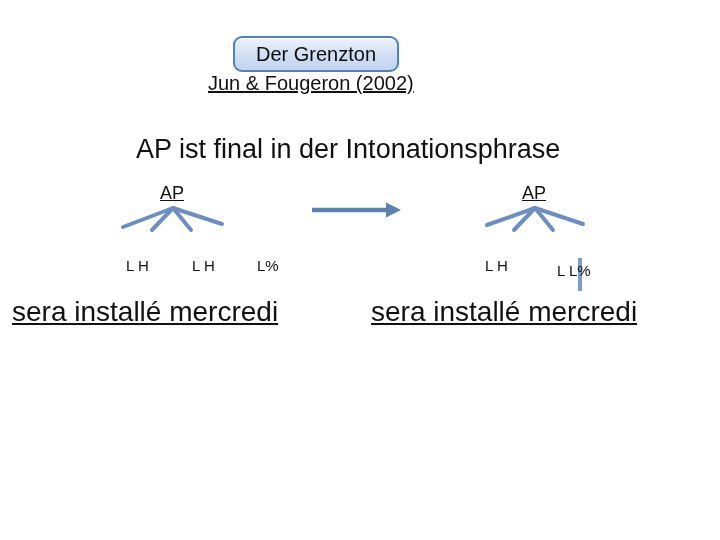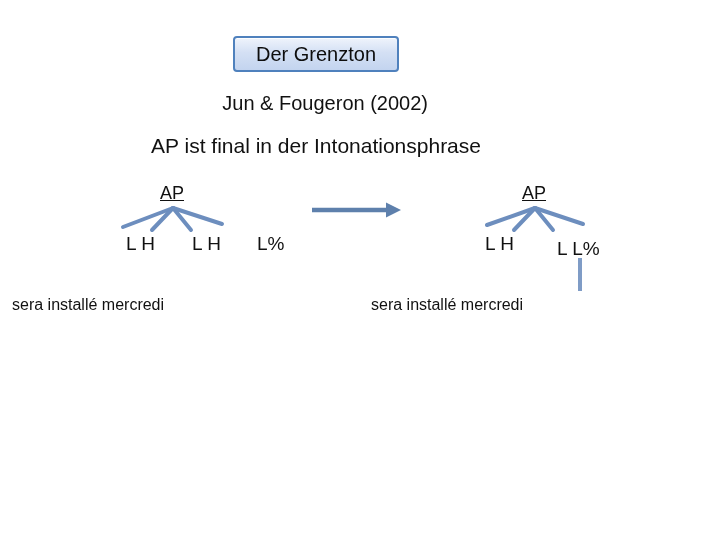--- a/index.html
+++ b/index.html
@@ -3,31 +3,31 @@
 <meta charset="utf-8">
 <style>
   html,body{margin:0;padding:0;background:#ffffff;}
   .slide{
     position:relative;width:720px;height:540px;background:#ffffff;overflow:hidden;
     font-family:"Liberation Sans", sans-serif;color:#111;
   }
   .abs{position:absolute;white-space:nowrap;}
   .title-box{
     left:233px;top:36px;width:162px;height:32px;
-    border:2px solid #4f81bd;border-radius:4px;
+    border:2px solid #4f81bd;border-radius:9px;
     background:linear-gradient(to bottom,#eff4fc 0%,#d4e0f4 45%,#c3d4ef 100%);
     display:flex;align-items:center;justify-content:center;
     font-size:20px;color:#0d0d0d;
     box-shadow:inset 0 1px 0 rgba(255,255,255,.8);
   }
-  .subtitle{left:208px;top:92px;width:220px;text-align:right;font-size:20px;}
-  .heading{left:136px;top:134px;font-size:21px;margin-left:15px;}
+  .subtitle{left:208px;top:72px;width:220px;text-align:left;font-size:20px;text-decoration:underline;}
+  .heading{left:136px;top:134px;font-size:27px;}
   .node-root{font-size:18px;text-decoration:underline;}
-  .node-leaf{font-size:19px;}
-  .caption{font-size:16px;}
+  .node-leaf{font-size:15px;margin-top:24px;}
+  .caption{font-size:28px;text-decoration:underline;}
   svg.overlay{position:absolute;left:0;top:0;pointer-events:none;}
 </style>
 </head>
 <body>
 
 <div class="slide">
 
   <svg class="overlay" width="720" height="540" viewBox="0 0 720 540">
 
     <g>

